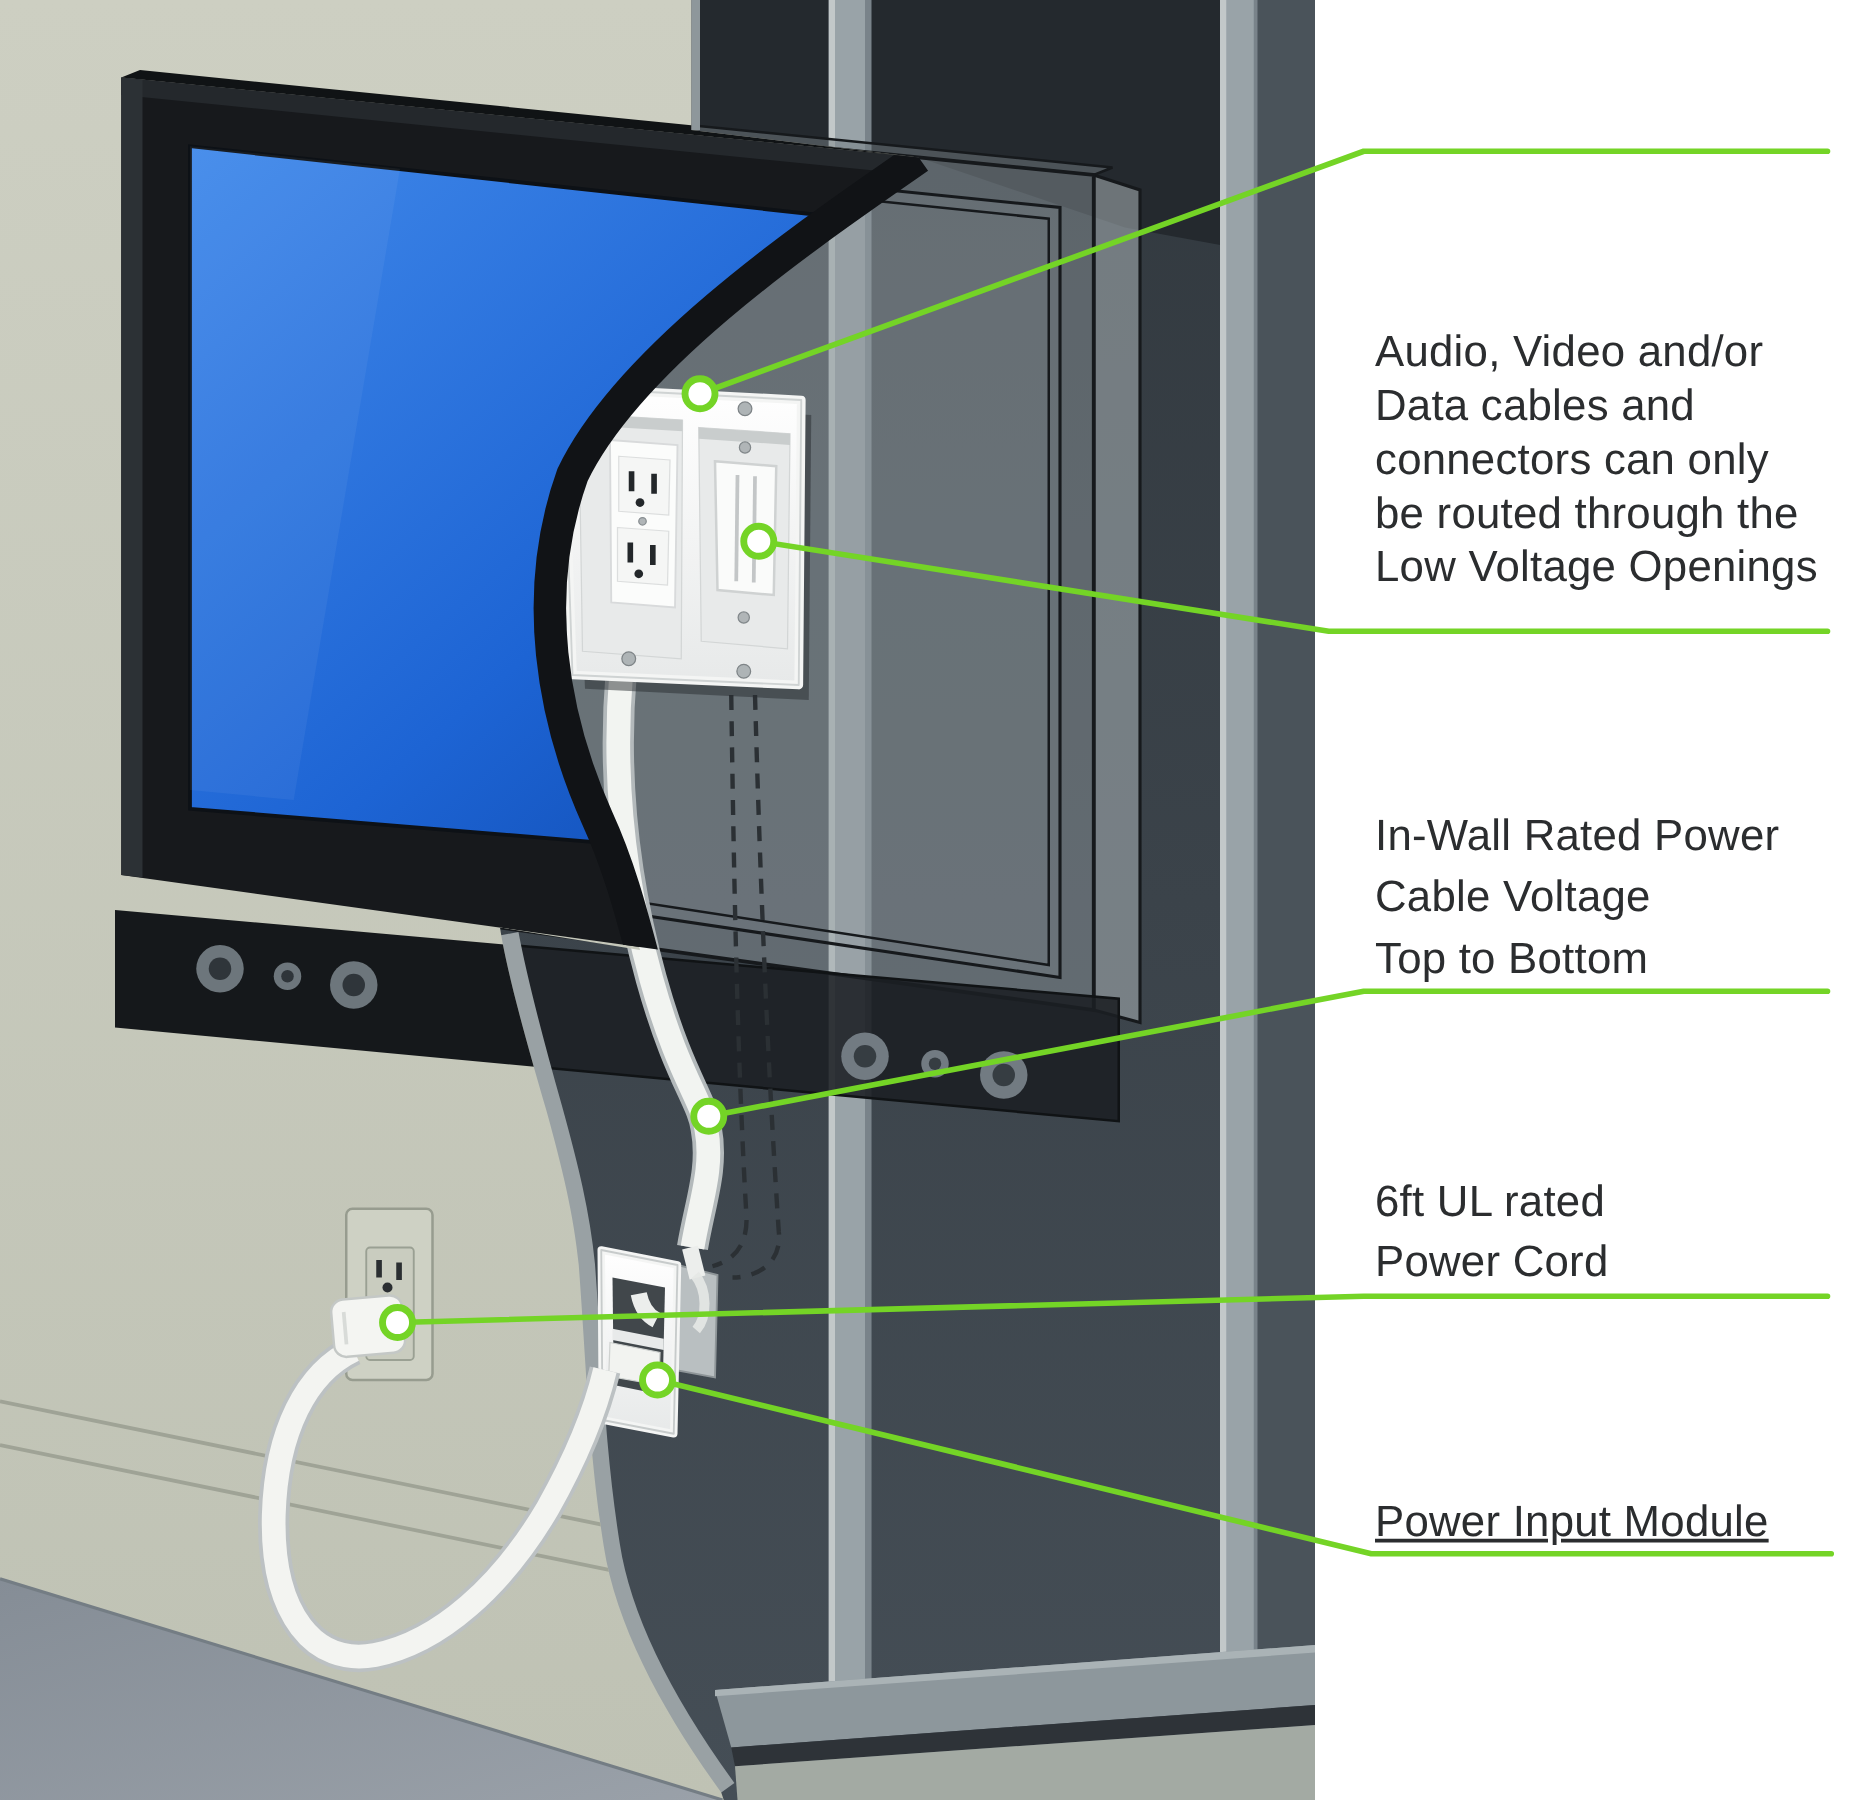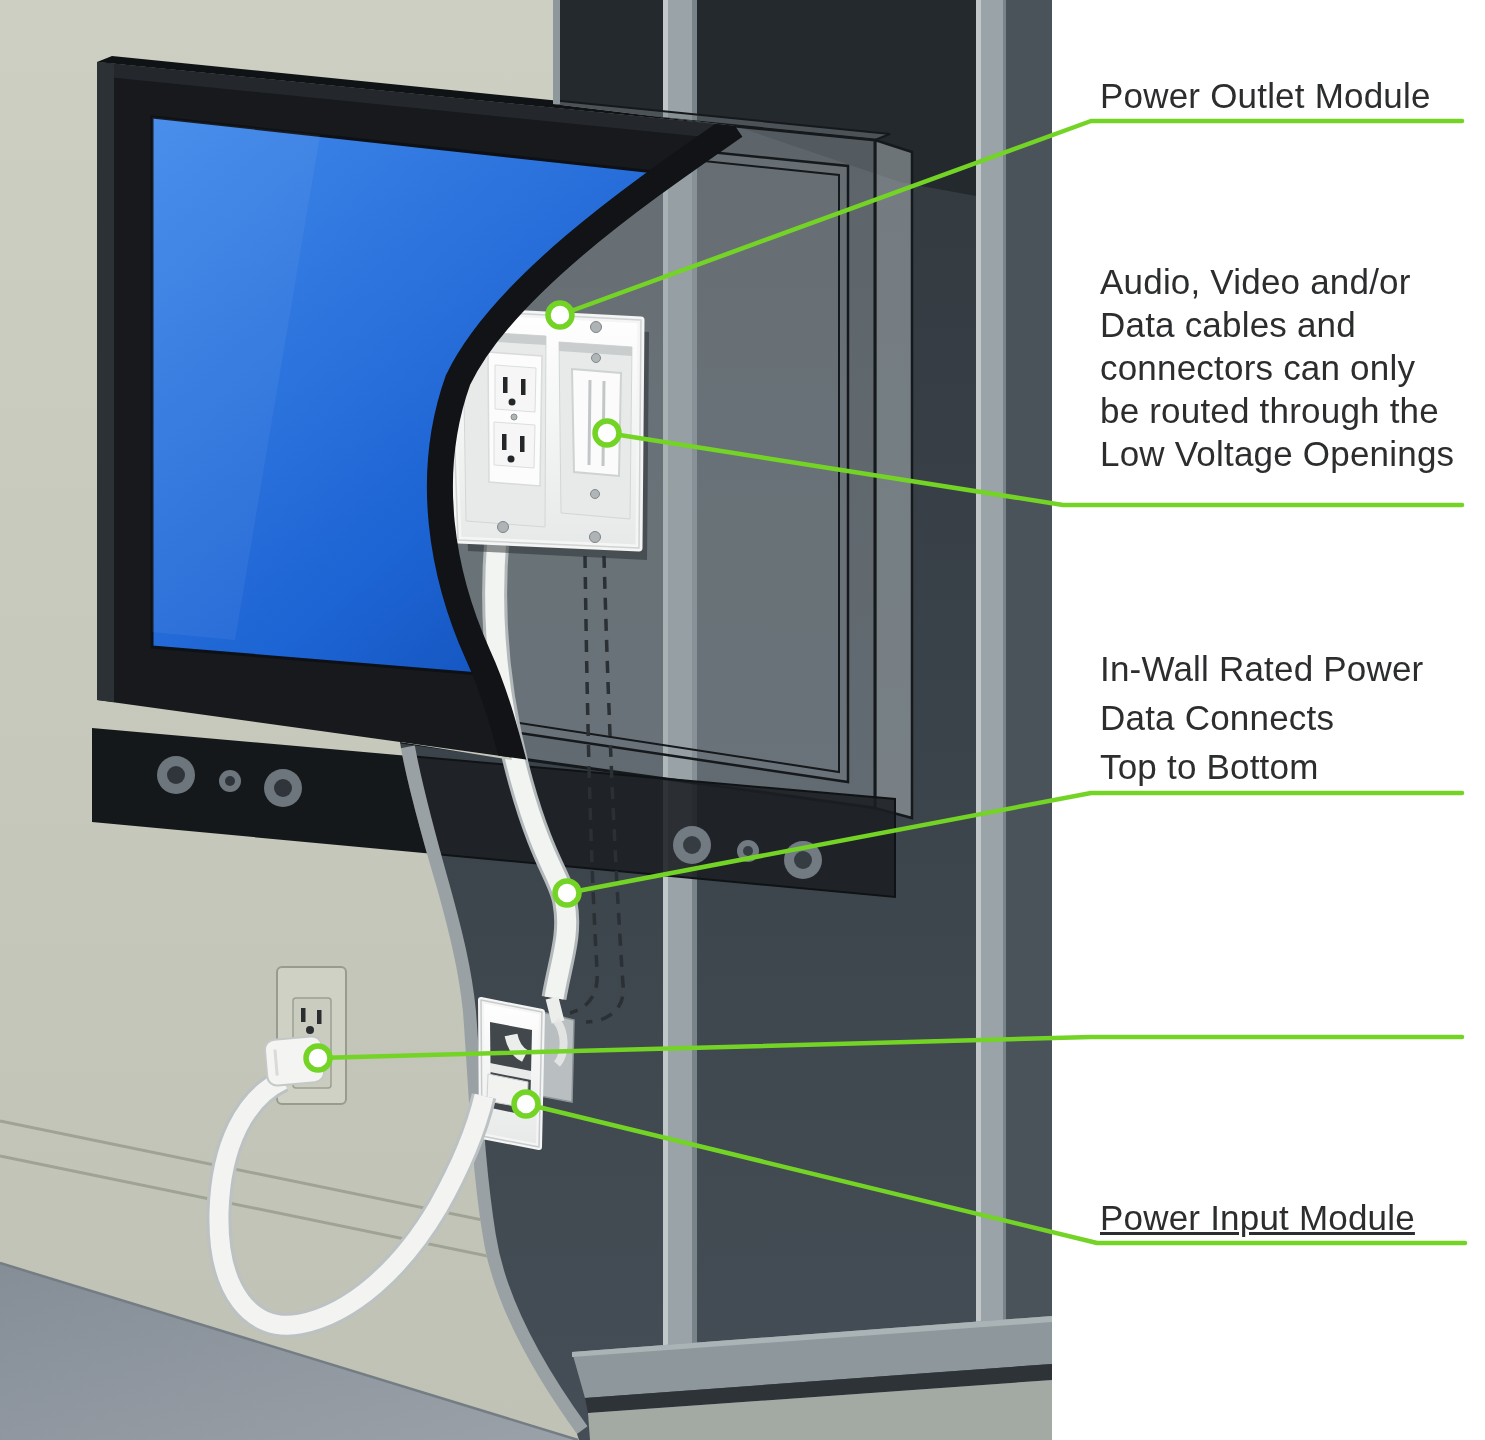--- a/index.html
+++ b/index.html
@@ -229,24 +229,25 @@
   </g>
   <g fill="#ffffff" stroke="#74d426" stroke-width="5.5">
     <circle cx="560" cy="315" r="12"></circle>
     <circle cx="607" cy="433" r="12"></circle>
     <circle cx="567" cy="893" r="12"></circle>
     <circle cx="318" cy="1058" r="12"></circle>
     <circle cx="526" cy="1104" r="12"></circle>
   </g>
 </svg>
 
-<div class="callout-label l1">Power Outlet Module</div>
 <div class="callout-label l2">Audio, Video and/or
 Data cables and
 connectors can only
 be routed through the
 Low Voltage Openings</div>
 <div class="callout-label l3">In-Wall Rated Power
-Data Connects
+Cable Voltage
 Top to Bottom</div>
+<div class="callout-label l4">6ft UL rated
+Power Cord</div>
 <div class="callout-label l5">Power Input Module</div>
 
 </div>
 
 </body></html>

